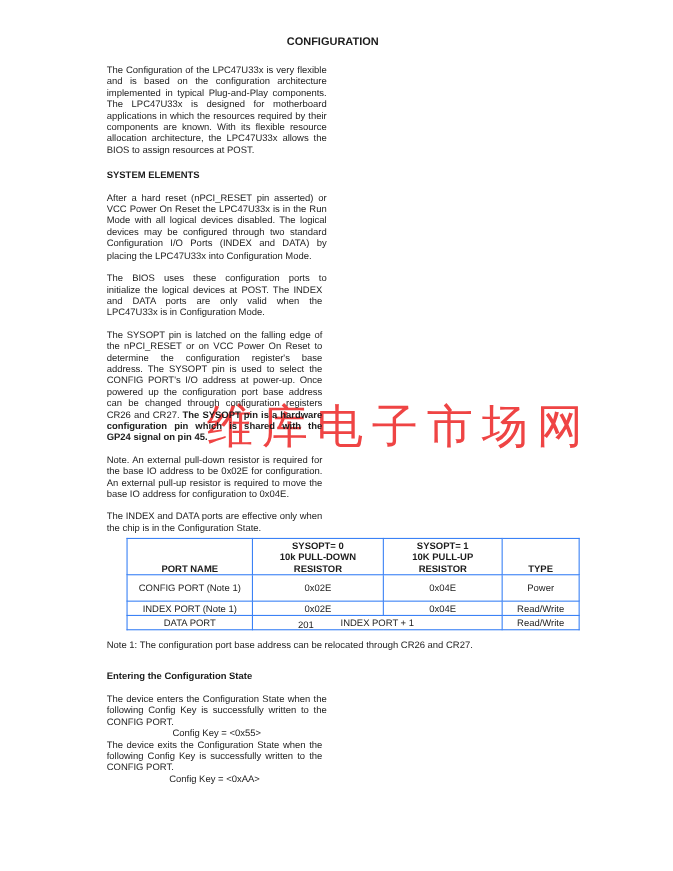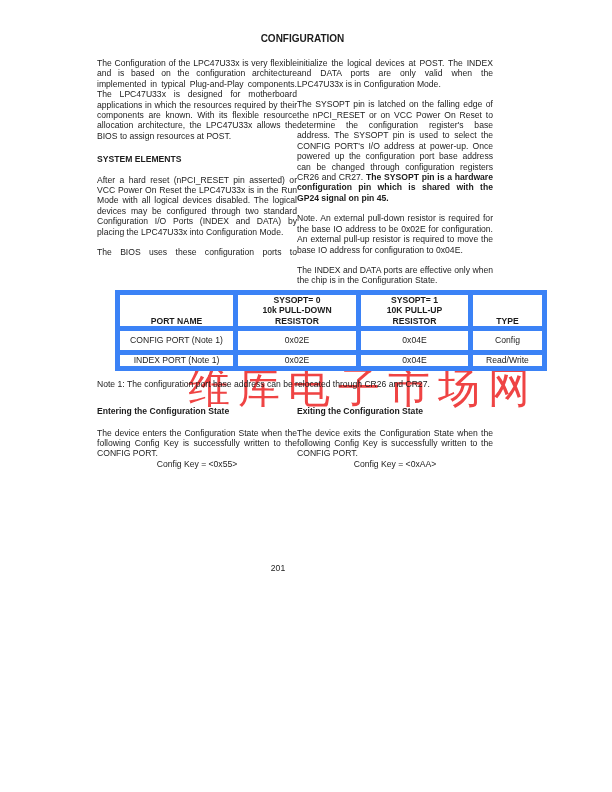--- a/index.html
+++ b/index.html
@@ -34,20 +34,22 @@
   }
   .doc-title {
     text-align: center;
     font-weight: bold;
     font-size: 10px;
     line-height: 12px;
     margin: 0 0 13px 0;
   }
   .columns {
     display: flex;
+    justify-content: space-between;
+    flex-direction: column;
   }
   .col-left { width: 200px; }
   .col-right { width: 196px; }
   .para {
     margin: 0 0 10px 0;
     font-size: 8.6px;
     line-height: 10.4px;
     text-align: justify;
   }
   .para:last-child { margin-bottom: 0; }
@@ -59,21 +61,21 @@
     font-weight: bold;
   }
   .bold-run { font-weight: bold; }
   table.cfg-table {
     border-collapse: collapse;
     margin: 4px 0 0 18px;
     width: 383px;
     table-layout: fixed;
   }
   .cfg-table td, .cfg-table th {
-    border: 5px solid #3b82f6;
+    border: 1px solid #3b82f6;
     font-size: 8.6px;
     line-height: 10.5px;
     text-align: center;
     padding: 0 3px;
     background: transparent;
     font-weight: normal;
   }
   .cfg-table th { font-weight: bold; vertical-align: bottom; }
   .col-portname { width: 107px; }
   .col-sysopt0  { width: 112px; }
@@ -148,41 +150,45 @@
 RESISTOR</th>
         <th class="col-sysopt1 prewrap">SYSOPT= 1
 10K PULL-UP
 RESISTOR</th>
         <th class="col-type">TYPE</th>
       </tr>
       <tr class="row-config">
         <td>CONFIG PORT  (Note 1)</td>
         <td>0x02E</td>
         <td>0x04E</td>
-        <td>Config</td>
+        <td>Power</td>
       </tr>
       <tr class="row-index">
         <td>INDEX PORT (Note 1)</td>
         <td>0x02E</td>
         <td>0x04E</td>
+        <td>Read/Write</td>
+      </tr>
+      <tr class="row-data">
+        <td>DATA PORT</td>
+        <td colspan="2">INDEX PORT + 1</td>
         <td>Read/Write</td>
       </tr>
     </tbody>
       </table>
 
     <p class="table-note">Note 1: The configuration port base address can be relocated through CR26 and CR27.</p>
 
     <div class="columns state-columns">
       <div class="col-left">
         <div class="state-heading">Entering the Configuration State</div>
         <p class="para" style="margin-bottom:0;">The device enters the Configuration State when the following Config Key is successfully written to the CONFIG PORT.</p>
         <p class="config-key">Config Key =  &lt;0x55&gt;</p>
       </div>
       <div class="col-right">
-        <div class="state-heading">Exiting the Configuration State</div>
         <p class="para" style="margin-bottom:0;">The device exits the Configuration State when the following Config Key is successfully written to the CONFIG PORT.</p>
         <p class="config-key">Config Key = &lt;0xAA&gt;</p>
       </div>
     </div>
 
   </div>
 
   <div class="page-number">201</div>
 
 </div>

